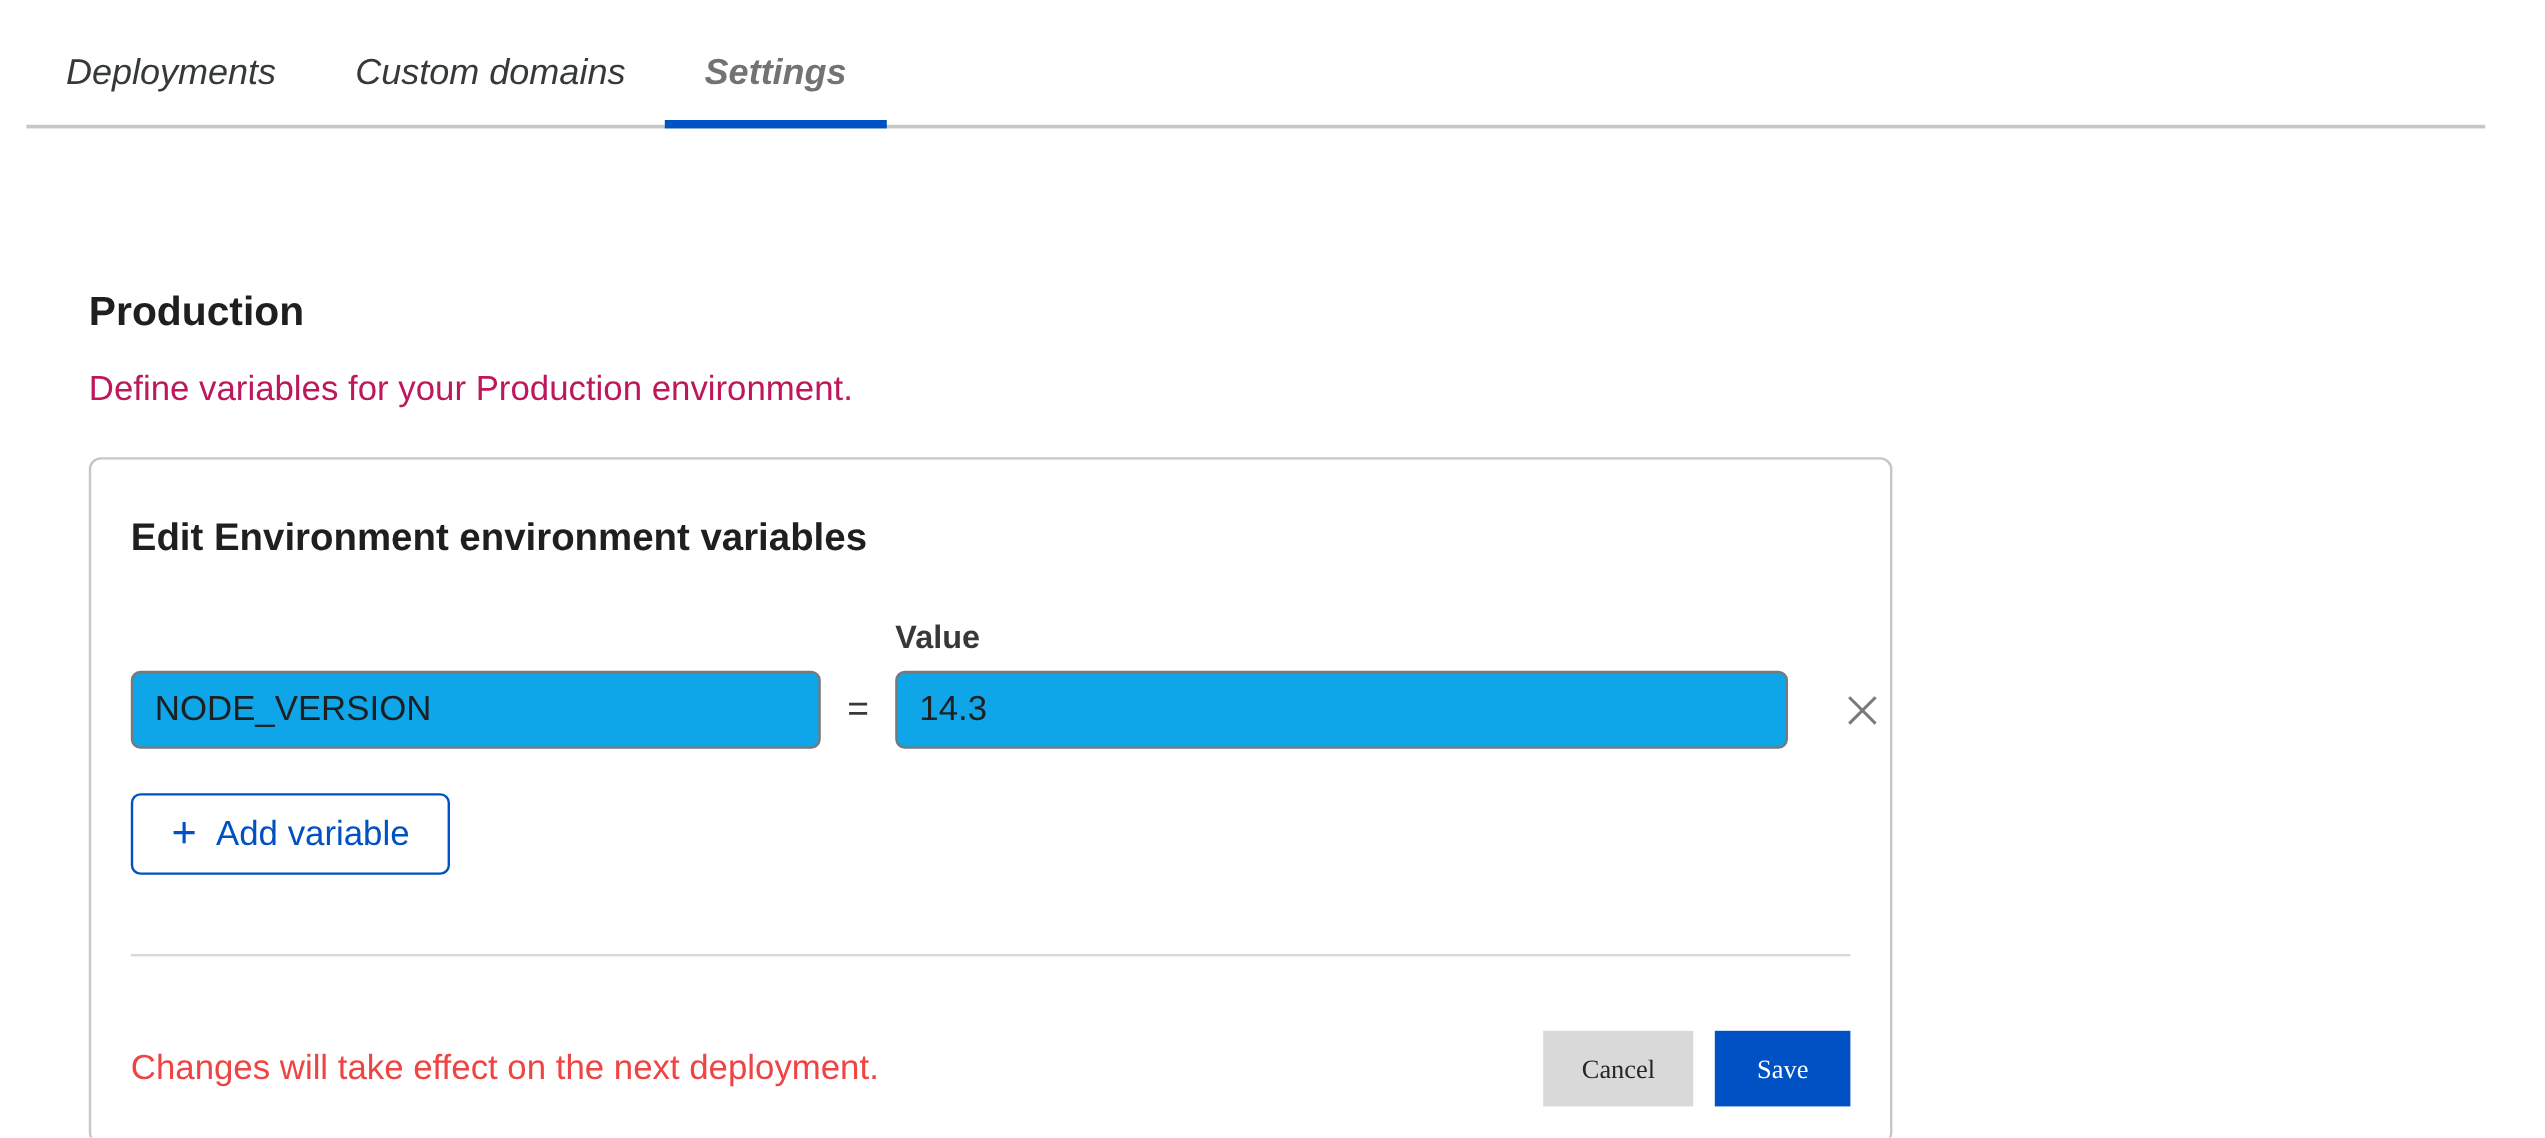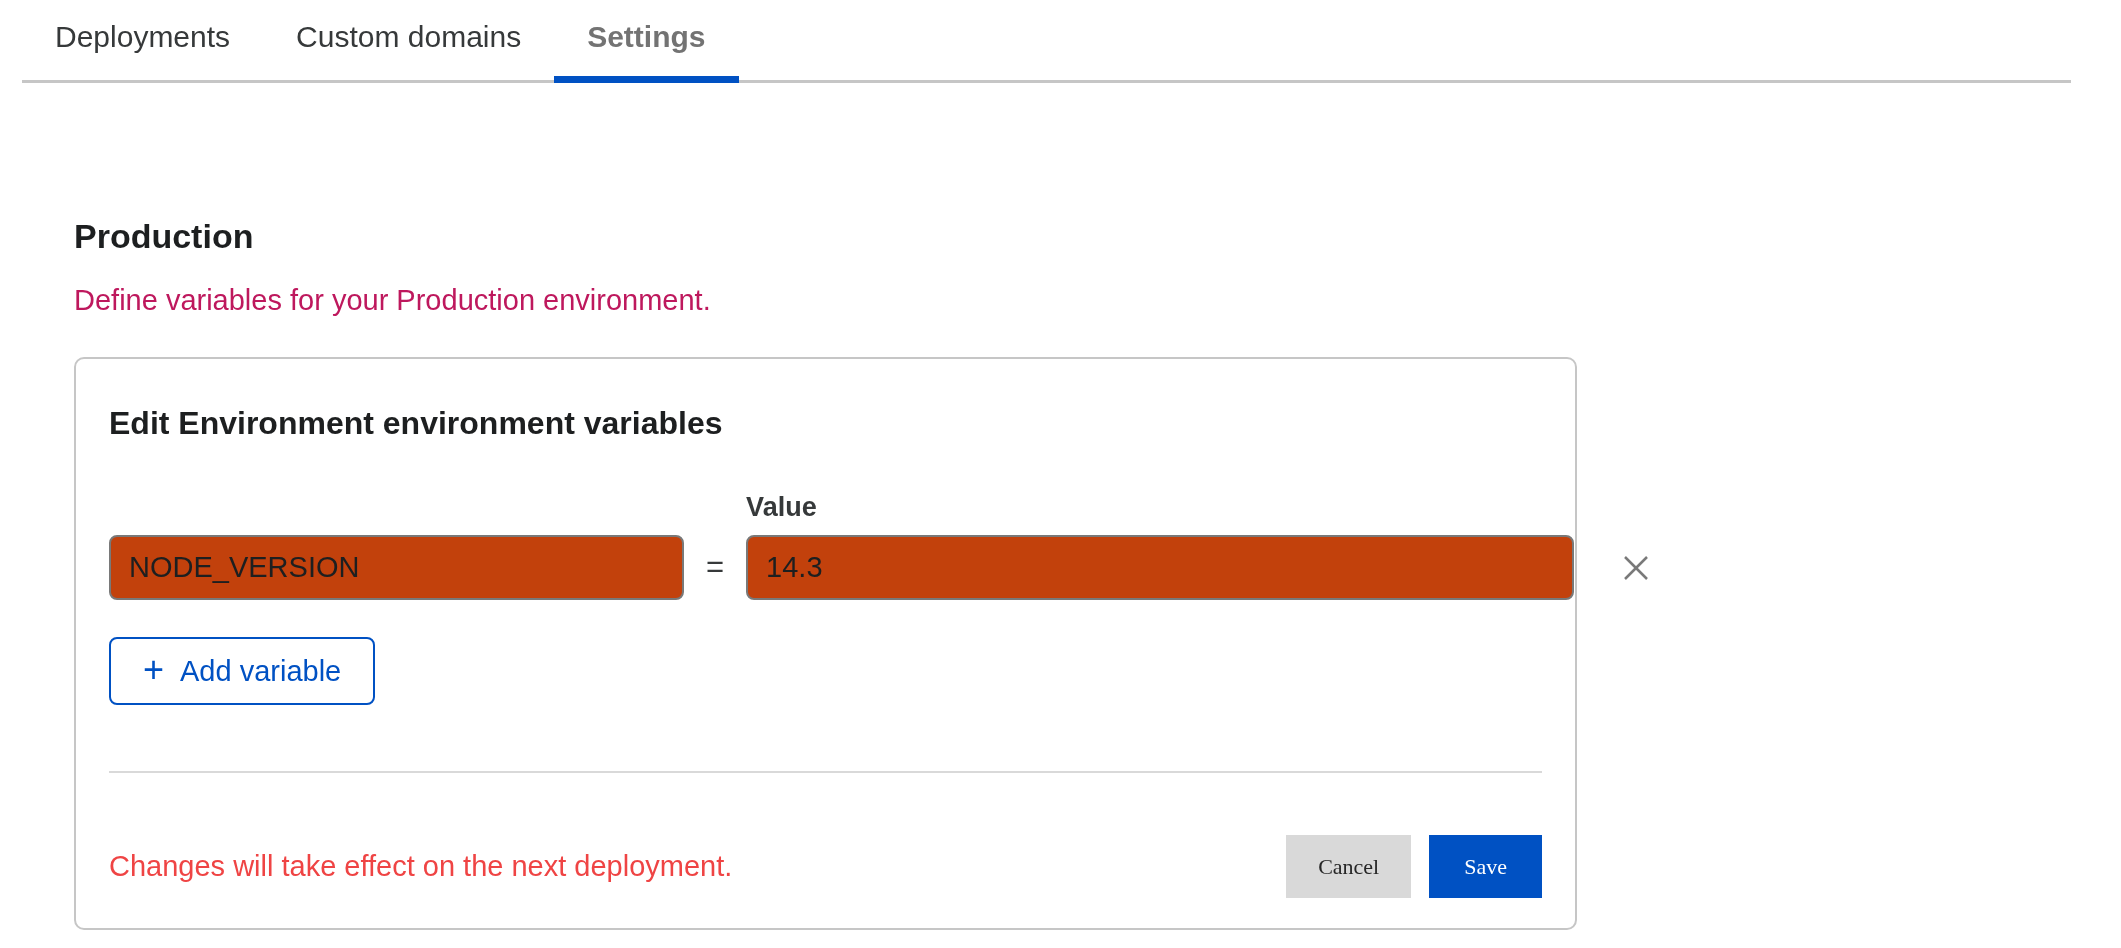--- a/index.html
+++ b/index.html
@@ -10,22 +10,23 @@
     background: #ffffff;
     font-family: "Liberation Sans", "DejaVu Sans", sans-serif;
     color: #36393a;
     overflow: hidden;
   }
 
   
   .tabbar {
     display: flex;
     margin: 0 50px 0 22px;
-    padding-top: 4px;
+    padding-top: 28px;
     border-bottom: 3px solid #c6c6c6;
+    font-style: italic;
   }
   .tab {
     position: relative;
     padding: 16px 33px 26px 33px;
     font-size: 30px;
     color: #36393a;
     cursor: pointer;
     white-space: nowrap;
   }
   .tab.active { font-weight: 700; color: #737373; }
@@ -105,25 +106,25 @@
     margin-bottom: 12px;
   }
   .text-input {
     height: 65px;
     border: 2px solid #797979;
     border-radius: 8px;
     padding: 0 18px;
     font-size: 29px;
     font-family: "Liberation Sans", "DejaVu Sans", sans-serif;
     color: #1d1f20;
-    background: #c2410c;
+    background: #0ea5e9;
     outline: none;
   }
   .name-field .text-input { width: 575px; }
-  .value-field .text-input { width: 828px; }
+  .value-field .text-input { width: 744px; }
   .equals {
     height: 65px;
     line-height: 63px;
     margin: 0 22px;
     font-size: 31px;
     color: #36393a;
     flex: none;
   }
   .remove-btn {
     height: 65px;

